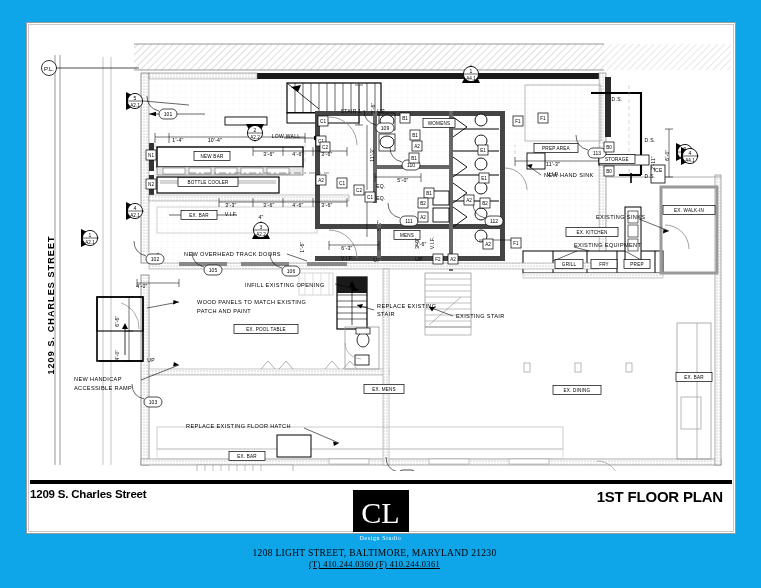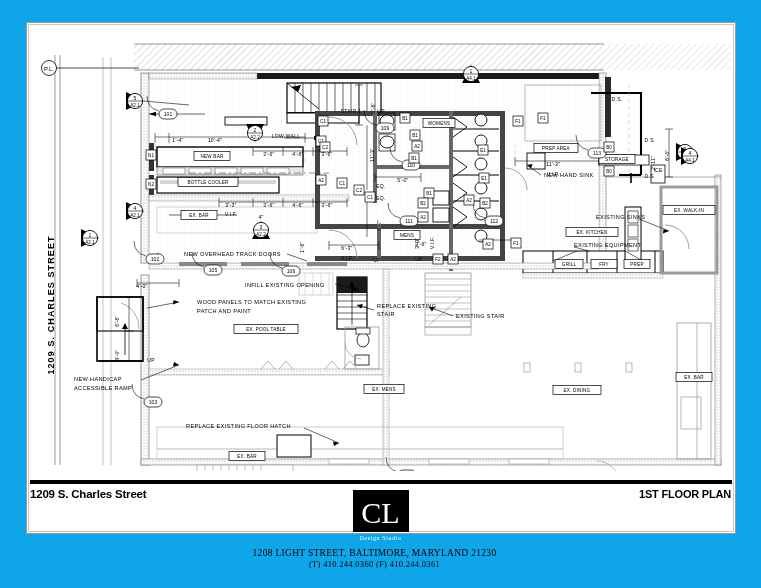--- a/index.html
+++ b/index.html
@@ -13,35 +13,35 @@
       border:1px solid #c9c9c9;}
 
   
   #plan{position:absolute;left:29px;top:25px;width:702px;height:446px;overflow:hidden;}
   #plan svg{position:absolute;left:0;top:0;}
 
   
   .tb-rule{position:absolute;left:30px;top:480px;width:702px;height:4px;background:#000;}
   .tb-left{position:absolute;left:30px;top:488px;font-size:11.5px;font-weight:bold;
       letter-spacing:-.2px;color:#000;}
-  .tb-right{position:absolute;right:30px;top:488px;font-size:11px;font-weight:bold;
+  .tb-right{position:absolute;right:38px;top:488px;font-size:15px;font-weight:bold;
       letter-spacing:-.2px;color:#000;text-align:right;}
 
   .logo{position:absolute;left:50%;top:490px;transform:translateX(-50%);
       width:56px;height:42px;background:#000;display:flex;flex-direction:column;
       align-items:center;justify-content:flex-start;}
   .logo-cl{color:#fff;font-family:"Liberation Serif",serif;font-size:30px;
       line-height:34px;letter-spacing:0px;margin-top:6px;font-weight:normal;}
   .logo-bar{width:40px;height:2px;background:#fff;margin-top:2px;}
   .logo-sub{color:#fff;font-family:"Liberation Serif",serif;font-size:6px;
       letter-spacing:.6px;margin-top:3px;}
 
   .addr{position:absolute;left:0;right:12px;top:548px;text-align:center;
       font-family:"Liberation Serif",serif;font-size:9.5px;color:#000;letter-spacing:.3px;}
-  .addr .l2{margin-top:1px;font-size:8.5px;}
+  .addr .l2{margin-top:1px;font-size:8.5px;text-decoration:underline;}
 
   
   text{font-family:"Liberation Sans",sans-serif;fill:#000;}
 </style>
 </head>
 <body>
 
 <div id="sheet">
 
   <div class="sheet-border"></div>

